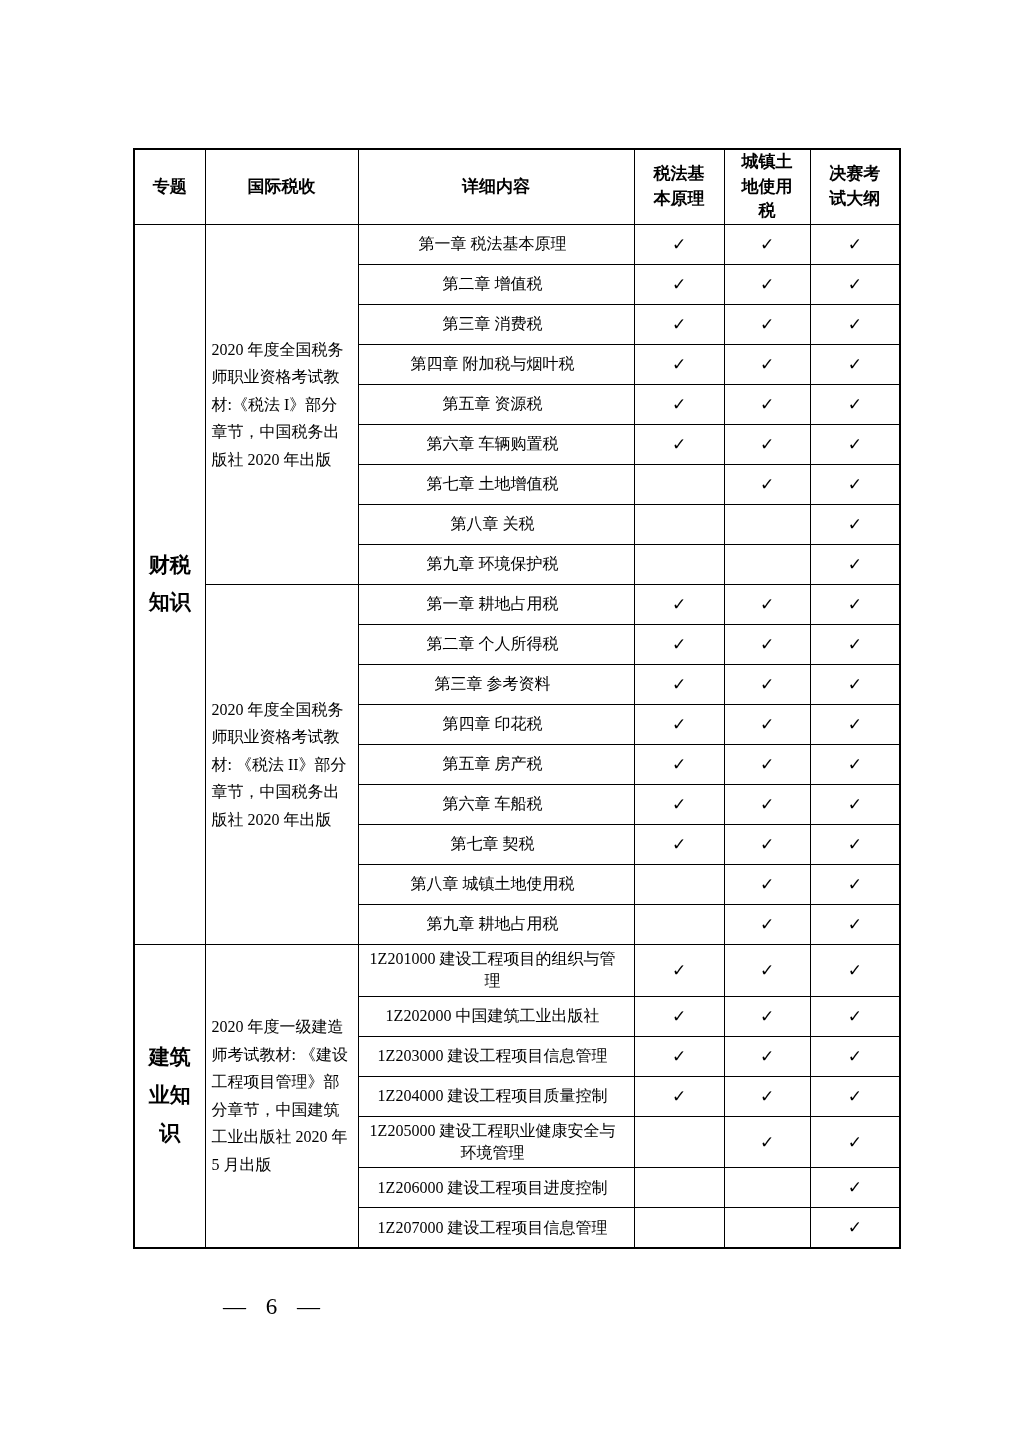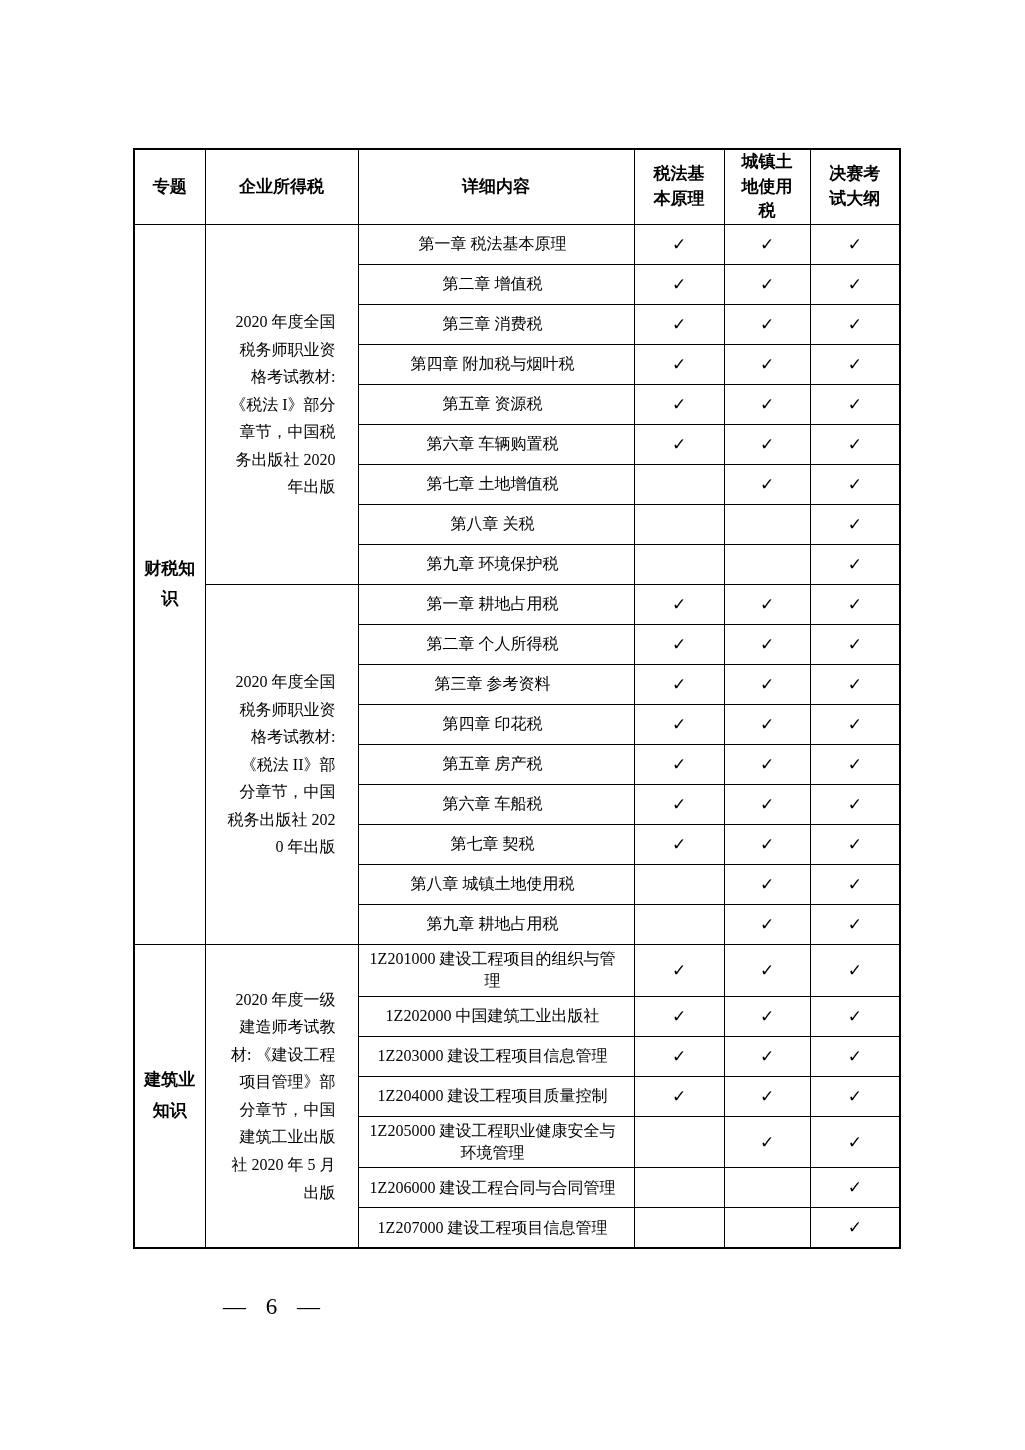--- a/index.html
+++ b/index.html
@@ -34,30 +34,30 @@
   table.syllabus th {
     font-weight: bold;
     font-size: 17px;
     line-height: 1.45;
     text-align: center;
     height: 44px;
     padding: 0 12px;
   }
   td.topic {
     font-weight: bold;
-    font-size: 17px;
+    font-size: 21px;
     line-height: 1.8;
     text-align: center;
     padding: 0 6px;
   }
   td.ref {
     font-size: 16px;
     line-height: 1.72;
-    text-align: right;
-    padding: 4px 22px;
+    text-align: left;
+    padding: 4px 6px;
   }
   td.content {
     font-size: 16px;
     line-height: 1.4;
     text-align: center;
     padding: 3px 16px 3px 9px;
   }
   td.check {
     text-align: center;
     font-size: 17px;
@@ -85,21 +85,21 @@
       <col style="width:71px">
       <col style="width:153px">
       <col style="width:276px">
       <col style="width:90px">
       <col style="width:86px">
       <col style="width:90px">
     </colgroup>
     <thead>
       <tr id="header-row">
           <th>专题</th>
-          <th>企业所得税</th>
+          <th>国际税收</th>
           <th>详细内容</th>
           <th>税法基本原理</th>
           <th>城镇土地使用税</th>
           <th>决赛考试大纲</th>
         </tr>
     </thead>
     <tbody id="table-body">
         <tr>
           <td class="topic" rowspan="18">财税知识</td>
           <td class="ref" rowspan="9">2020 年度全国税务师职业资格考试教材:《税法 I》部分章节，中国税务出版社 2020 年出版</td>
@@ -237,21 +237,21 @@
           <td class="check"><span>✓</span></td>
           <td class="check"><span>✓</span></td>
         </tr>
         <tr>
           <td class="content">1Z205000 建设工程职业健康安全与环境管理</td>
           <td class="check"></td>
           <td class="check"><span>✓</span></td>
           <td class="check"><span>✓</span></td>
         </tr>
         <tr>
-          <td class="content">1Z206000 建设工程合同与合同管理</td>
+          <td class="content">1Z206000 建设工程项目进度控制</td>
           <td class="check"></td>
           <td class="check"></td>
           <td class="check"><span>✓</span></td>
         </tr>
         <tr>
           <td class="content">1Z207000 建设工程项目信息管理</td>
           <td class="check"></td>
           <td class="check"></td>
           <td class="check"><span>✓</span></td>
         </tr>

